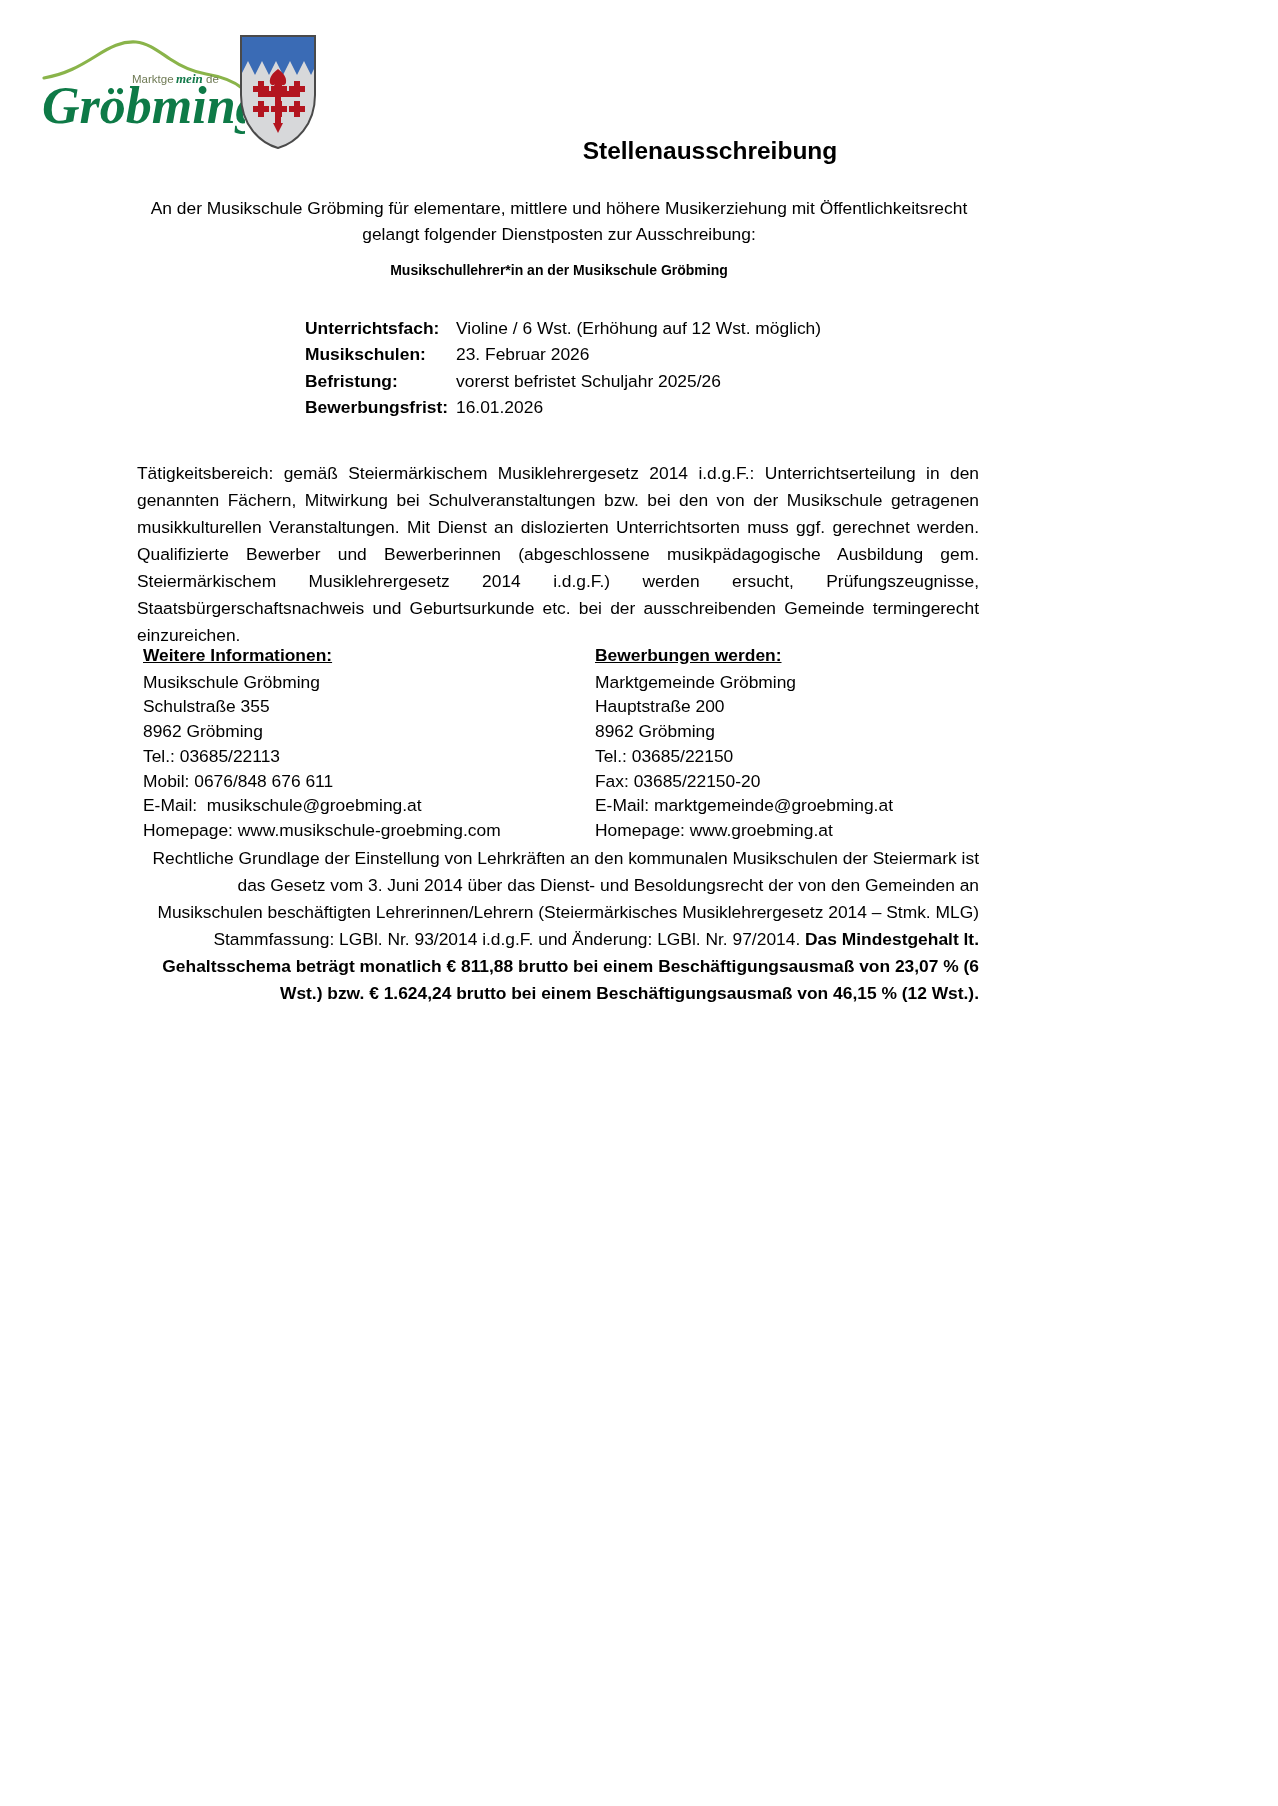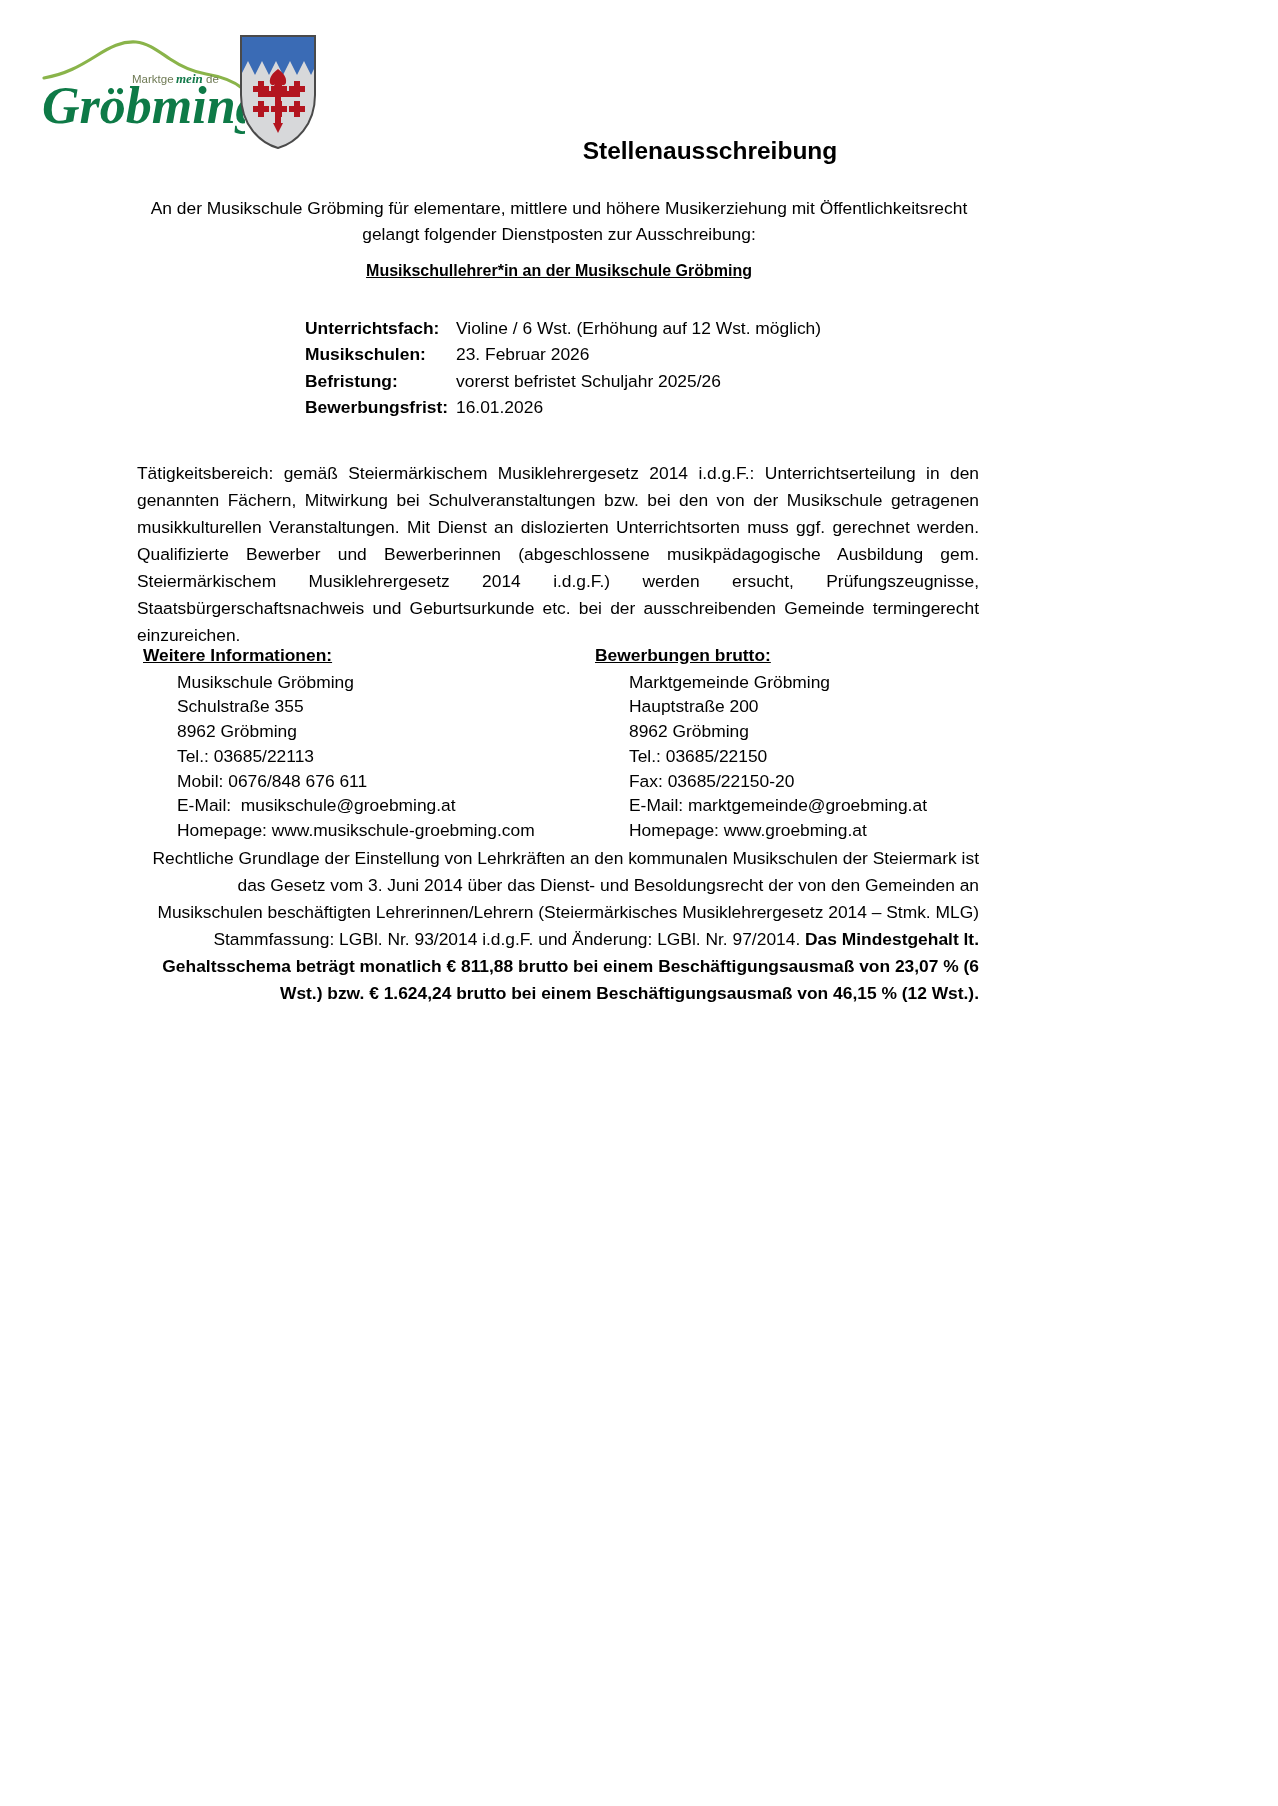--- a/index.html
+++ b/index.html
@@ -70,23 +70,22 @@
     top: 196px;
     text-align: center;
   }
 
   .job-title {
     position: absolute;
     left: 137px;
     width: 844px;
     top: 262px;
     text-align: center;
-    font-size: 16px;
-    font-weight: bold;
-    text-decoration: underline;
+    font-size: 14px;
+    font-weight: bold;
   }
 
   
   .facts {
     position: absolute;
     left: 305px;
     top: 320px;
     font-size: 17.4px;
     line-height: 1.0;
     border-collapse: collapse;
@@ -127,21 +126,21 @@
     position: absolute;
     top: 0;
   }
   .contacts .left  { left: 6px;  width: 420px; }
   .contacts .right { left: 458px; width: 390px; }
   .cblock .chead {
     font-weight: bold;
     text-decoration: underline;
     margin-bottom: 2px;
   }
-  .cblock .cline { white-space: pre; margin-left: 34px; }
+  .cblock .cline { white-space: pre; }
 
   
   .legal {
     position: absolute;
     left: 137px;
     top: 845px;
     width: 842px;
     font-size: 17.4px;
     line-height: 1.55;
     text-align: right;
@@ -243,21 +242,21 @@
       <div class="cline">Musikschule Gröbming</div>
       <div class="cline">Schulstraße 355</div>
       <div class="cline">8962 Gröbming</div>
       <div class="cline">Tel.: 03685/22113</div>
       <div class="cline">Mobil: 0676/848 676 611</div>
       <div class="cline">E-Mail:  musikschule@groebming.at</div>
       <div class="cline">Homepage: www.musikschule-groebming.com</div>
     </div>
 
     <div class="cblock right">
-      <div class="chead">Bewerbungen brutto:</div>
+      <div class="chead">Bewerbungen werden:</div>
       <div class="cline">Marktgemeinde Gröbming</div>
       <div class="cline">Hauptstraße 200</div>
       <div class="cline">8962 Gröbming</div>
       <div class="cline">Tel.: 03685/22150</div>
       <div class="cline">Fax: 03685/22150-20</div>
       <div class="cline">E-Mail: marktgemeinde@groebming.at</div>
       <div class="cline">Homepage: www.groebming.at</div>
     </div>
   </div>
 

